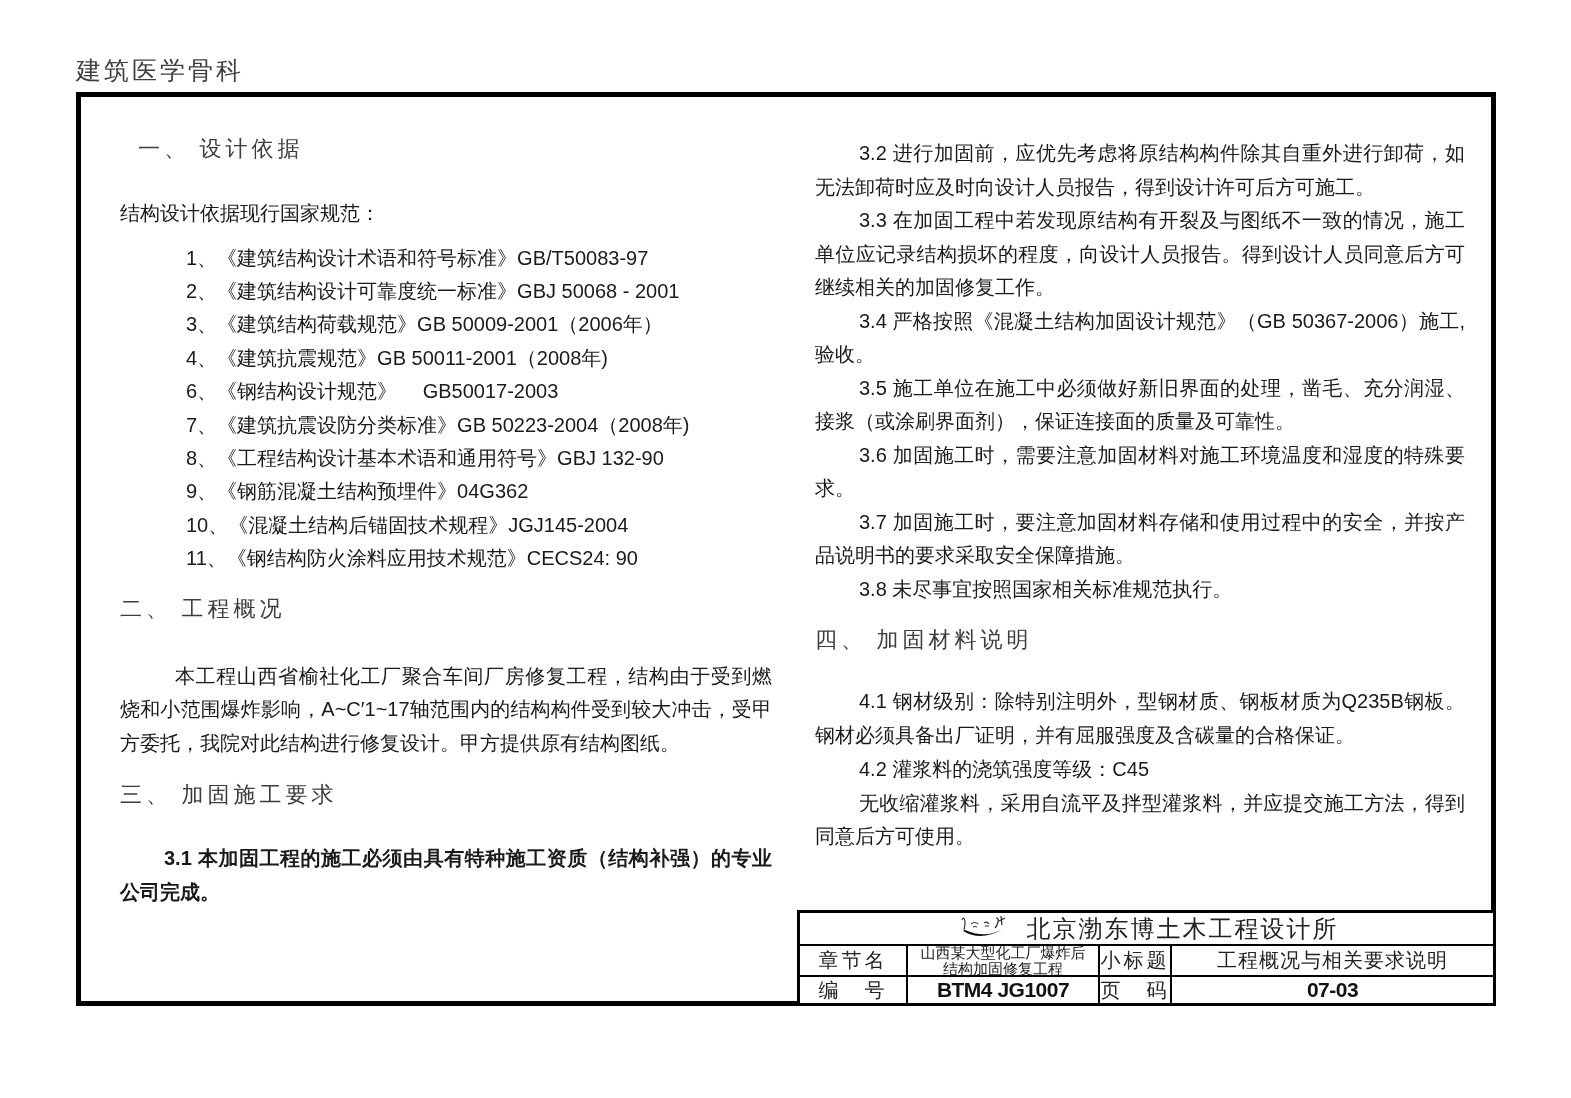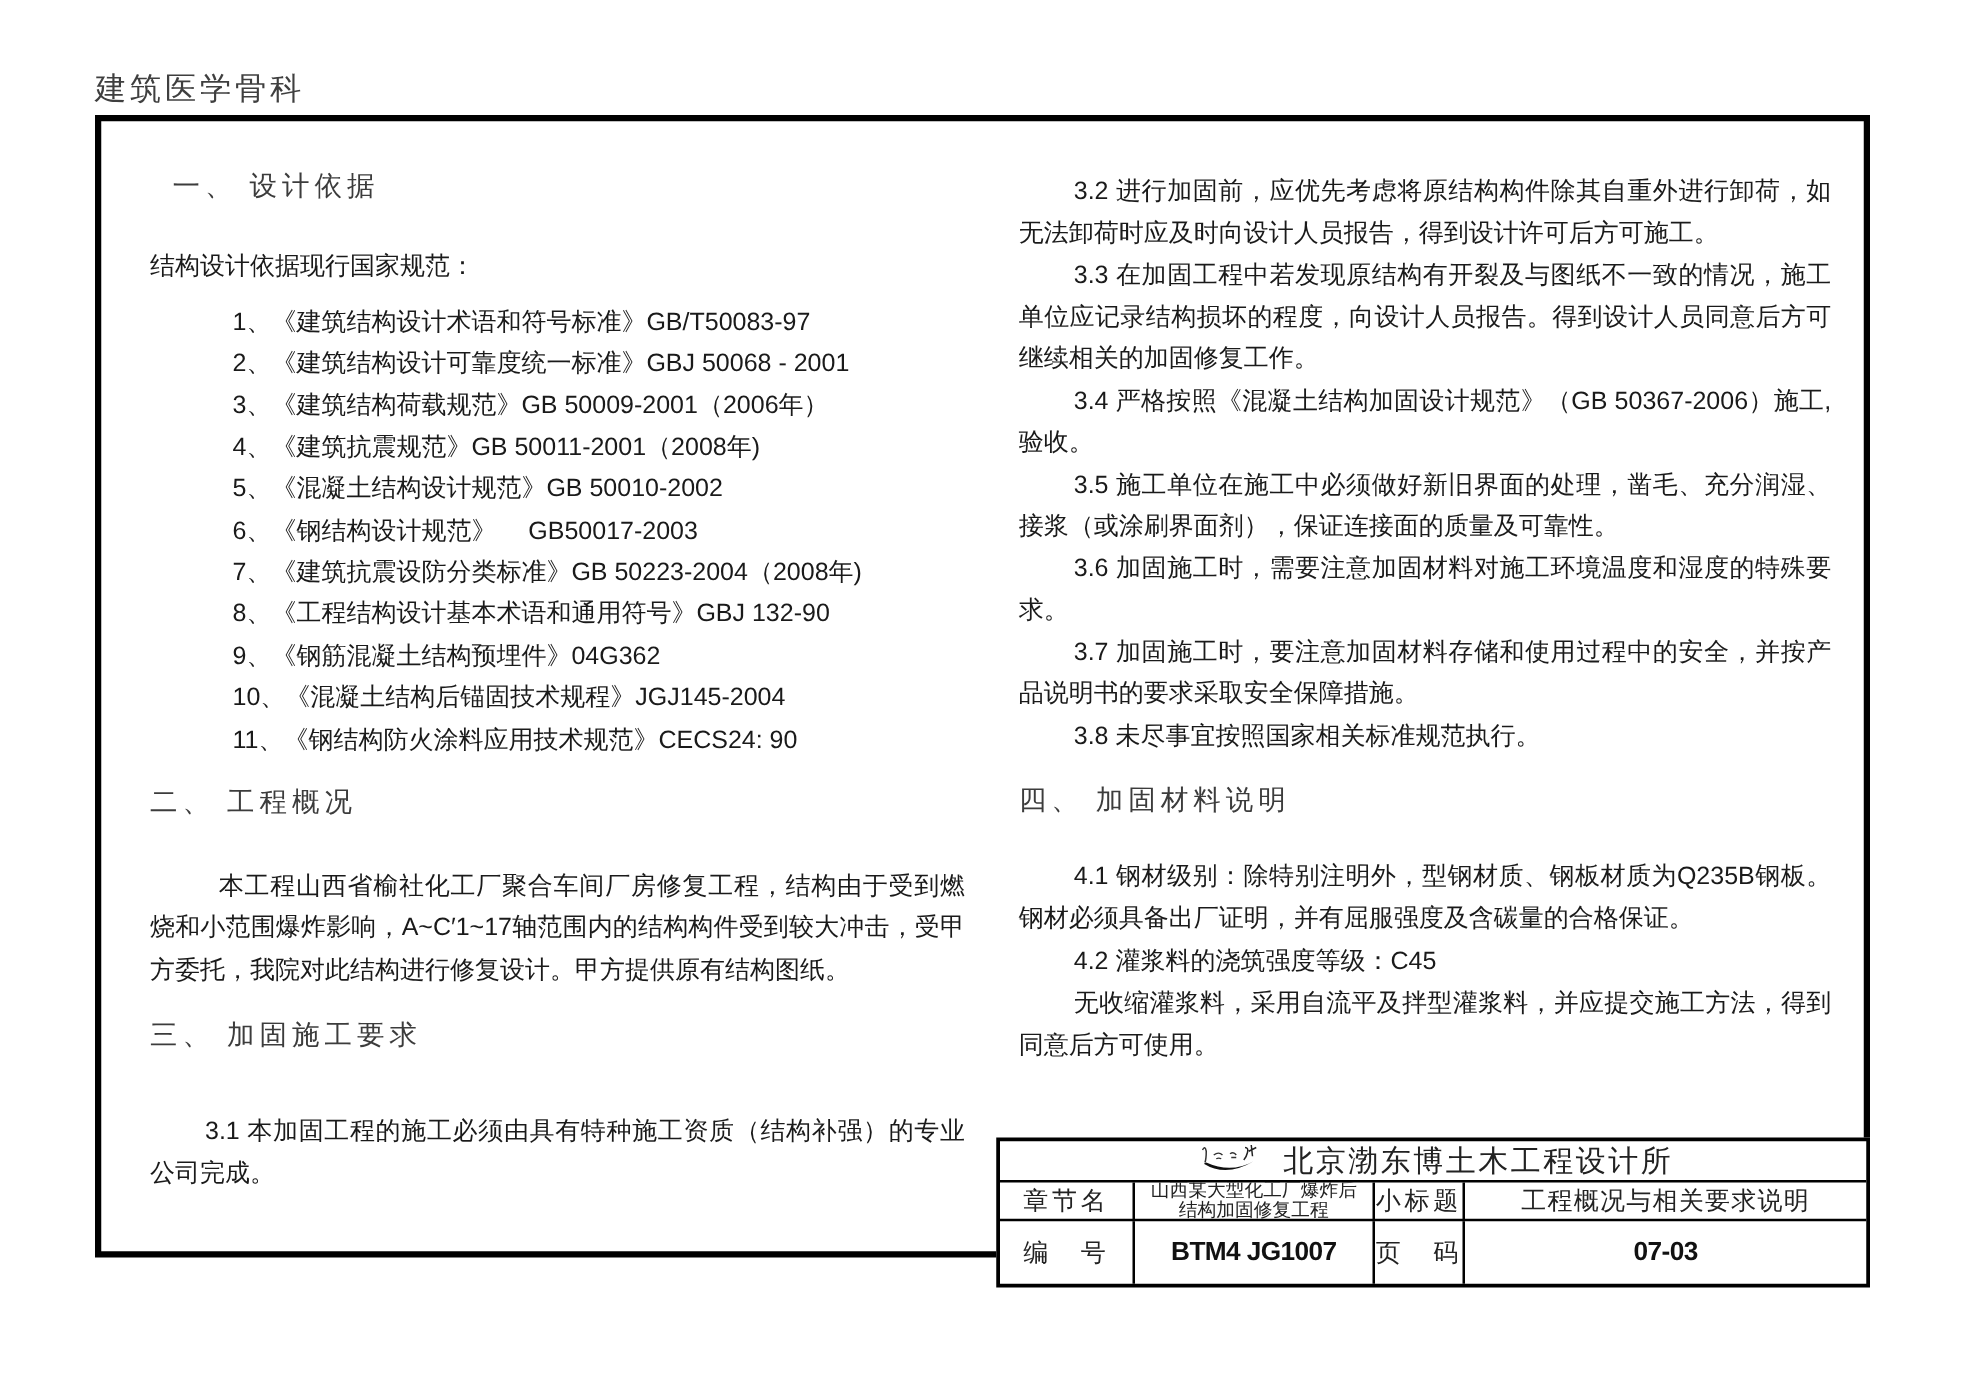--- a/index.html
+++ b/index.html
@@ -47,36 +47,36 @@
   }
   .h-1 { margin: 10px 0 0 18px; }
   .h-2 { margin: 19px 0 0 0; }
   .h-3 { margin: 21px 0 0 0; }
   .h-4 { margin: 20px 0 0 0; }
   .para { margin: 0; text-indent: 2.2em; }
   .para-wide-indent { text-indent: 2.75em; }
   .intro { margin: 34px 0 0 0; text-indent: 0; }
   .m-after-h1 { margin-top: 34px; }
   .m-after-h2 { margin-top: 37px; }
-  .m-after-h3 { margin-top: 47px; }
+  .m-after-h3 { margin-top: 33px; font-weight: bold; }
   .m-after-h4 { margin-top: 31px; }
   .m-first { margin-top: 12px; }
   .m-small { margin-top: 1px; }
   .standards-list { margin: 11px; }
   .standard-item {
     padding-left: 55px;
     line-height: 33.4px;
     white-space: nowrap;
     text-align: left;
   }
   
   .titleblock {
     position: absolute;
     left: 797px; top: 910px;
-    width: 699px; height: 120px;
+    width: 699px; height: 96px;
     box-sizing: border-box;
     border: 3px solid #000;
     display: grid;
     grid-template-columns: 108px 192px 72px 1fr;
     grid-template-rows: 33px 31px 1fr;
     background: #fff;
   }
   .tb-cell {
     display: flex;
     align-items: center;
@@ -132,21 +132,20 @@
 <div class="page-frame"></div>
 
 <div class="col col-left">
   <div class="sec-heading h-1">一、 设计依据</div>
   <p class="para intro m-after-h1">结构设计依据现行国家规范：</p>
   <div class="standards-list">
     <div class="standard-item">1、《建筑结构设计术语和符号标准》GB/T50083-97</div>
     <div class="standard-item">2、《建筑结构设计可靠度统一标准》GBJ 50068 - 2001</div>
     <div class="standard-item">3、《建筑结构荷载规范》GB 50009-2001（2006年）</div>
     <div class="standard-item">4、《建筑抗震规范》GB 50011-2001（2008年)</div>
-    <div class="standard-item">5、《混凝土结构设计规范》GB 50010-2002</div>
     <div class="standard-item">6、《钢结构设计规范》　 GB50017-2003</div>
     <div class="standard-item">7、《建筑抗震设防分类标准》GB 50223-2004（2008年)</div>
     <div class="standard-item">8、《工程结构设计基本术语和通用符号》GBJ 132-90</div>
     <div class="standard-item">9、《钢筋混凝土结构预埋件》04G362</div>
     <div class="standard-item">10、《混凝土结构后锚固技术规程》JGJ145-2004</div>
     <div class="standard-item">11、《钢结构防火涂料应用技术规范》CECS24: 90</div>
   </div>
   <div class="sec-heading h-2">二、 工程概况</div>
   <p class="para para-wide-indent m-after-h2">本工程山西省榆社化工厂聚合车间厂房修复工程，结构由于受到燃烧和小范围爆炸影响，A~C′1~17轴范围内的结构构件受到较大冲击，受甲方委托，我院对此结构进行修复设计。甲方提供原有结构图纸。</p>
   <div class="sec-heading h-3">三、 加固施工要求</div>

